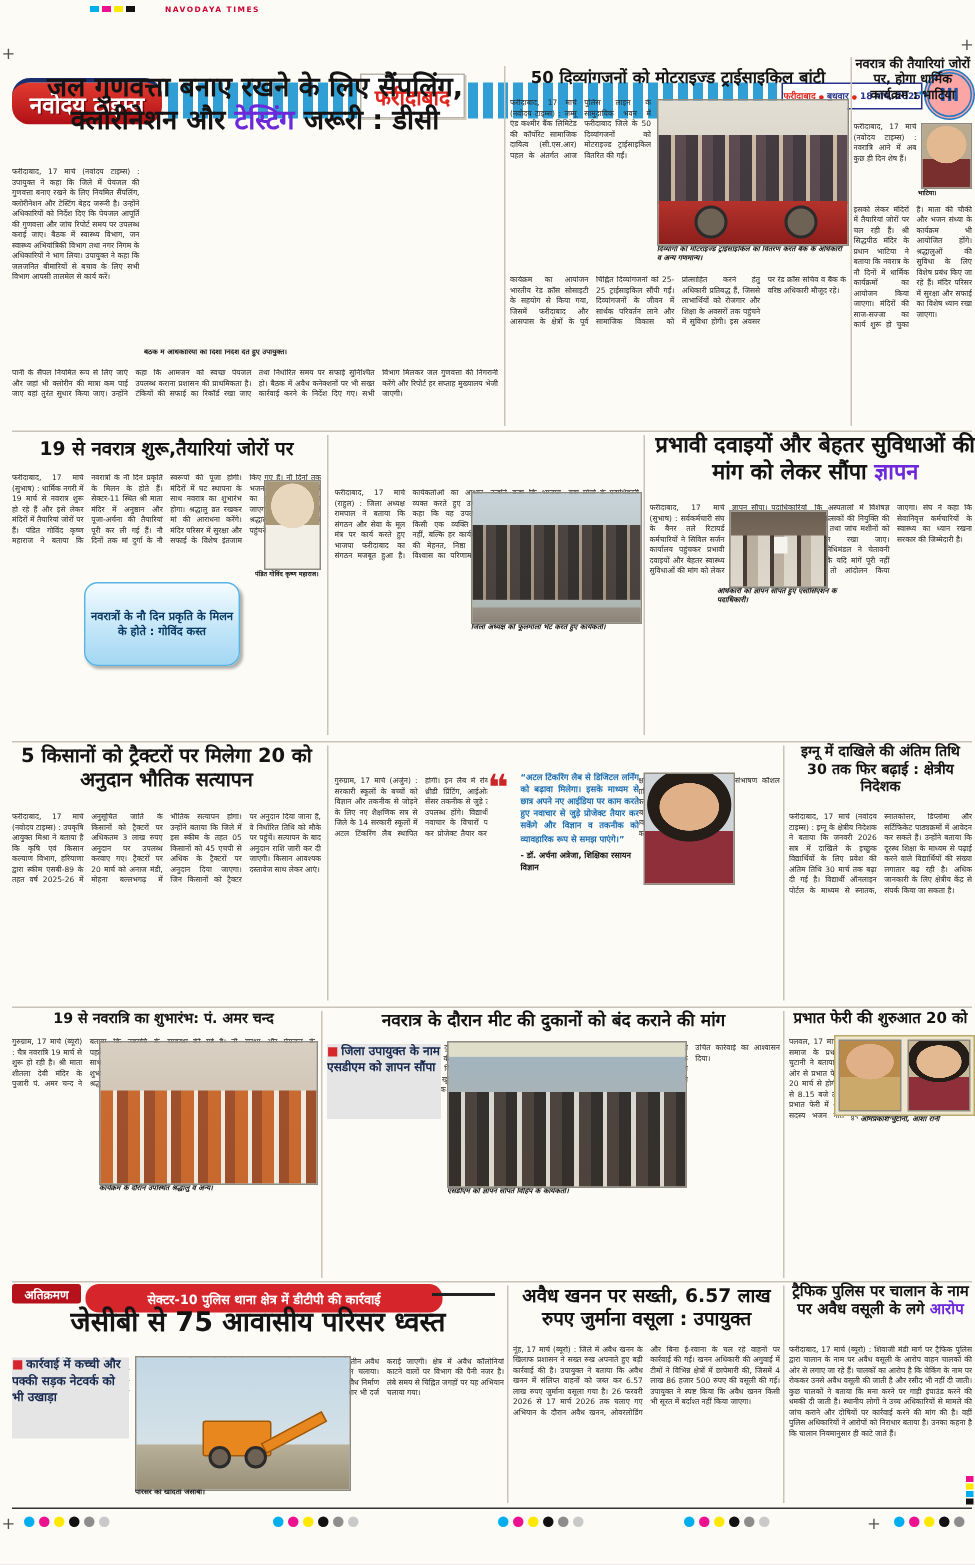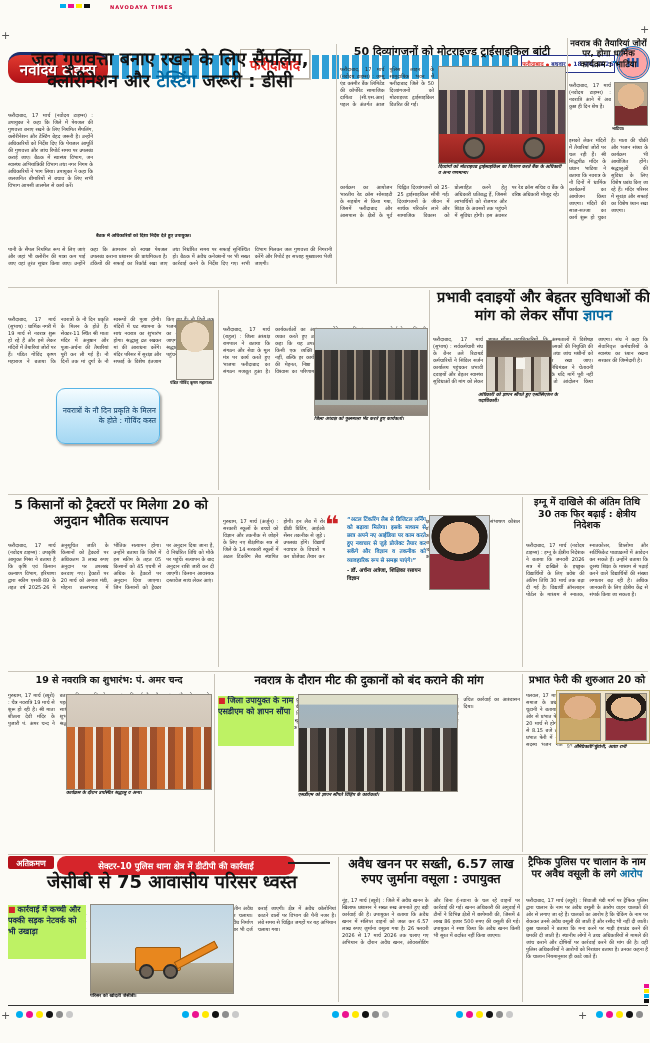--- a/index.html
+++ b/index.html
@@ -6,32 +6,32 @@
   .page{position:relative;width:650px;height:1043px;background:#fcfbf6;overflow:hidden;
         font-family:"DejaVu Sans","Liberation Sans",sans-serif;}
   .abs{position:absolute}
   .hl{position:absolute;font-weight:bold;color:#141414;text-align:center;line-height:1.22;}
   .bd{position:absolute;font-size:5px;line-height:1.4;text-align:justify;color:#262626;
       column-gap:5px;overflow:hidden;word-break:break-word}
   .cap{position:absolute;font-size:4.8px;font-weight:bold;color:#111;line-height:1.2;overflow:hidden}
   .ph{position:absolute;border:0.5px solid #8f8a80;overflow:hidden;background:#cfc9bd}
   .vr{position:absolute;width:1px;background:#c9c4b9}
   .hrule{position:absolute;height:1px;background:#c9c4b9}
-  .acc{color:#0369a1}
+  .acc{color:#6d28d9}
   .walltext{position:absolute;top:4px;width:100%;text-align:center;color:#f4f1ea;font-size:6.5px;
             letter-spacing:2px;font-weight:bold;text-shadow:0 0 2px #3a3027}
   .bluebox{position:absolute;background:linear-gradient(180deg,#f4fcff,#c3e6f8 55%,#a4d7f2);
            border:1.5px solid #57b4e6;border-radius:9px;box-shadow:1.5px 2px 2px rgba(0,0,0,.3);
-           color:#0a3a63;font-weight:normal;font-size:7.5px;text-align:right;display:flex;
+           color:#0a3a63;font-weight:bold;font-size:7.5px;text-align:center;display:flex;
            align-items:center;justify-content:center;padding:3px;line-height:1.35}
   .quote{position:absolute;background:#fcfbf6;overflow:hidden}
   .qmark{position:absolute;left:0;top:-4px;font-size:24px;color:#cc2427;font-weight:bold}
   .qtext{margin-left:22px;font-size:5.6px;line-height:1.45;color:#1b6eb0;font-weight:bold;text-align:justify}
   .qattr{margin-left:22px;font-size:5.4px;color:#111;font-weight:bold;margin-top:2px}
-  .subh{position:absolute;background:#bef264;font-size:8px;font-weight:bold;color:#17294e;line-height:1.35;overflow:hidden}
+  .subh{position:absolute;background:#e5e5e5;font-size:8px;font-weight:bold;color:#17294e;line-height:1.35;overflow:hidden}
   .sqb{color:#d6252b;margin-right:2px}
   .kchip{position:absolute;background:#b5121b;color:#fff;font-weight:bold;font-size:8px;
          display:flex;align-items:center;justify-content:center;border-radius:2px}
   .kpill{position:absolute;background:#d6252b;color:#fff;font-weight:bold;font-size:8.5px;
          display:flex;align-items:center;justify-content:center;border-radius:9px;padding:0 8px}
   .kdash{position:absolute;height:2px;background:#222}
   .logo{position:absolute;background:linear-gradient(180deg,#e23b30,#b01016);border-top:3px solid #1b2f6e;
         color:#fff;font-weight:bold;font-size:15px;display:flex;align-items:center;justify-content:center;
         text-shadow:1px 1px 0 #7a0a0e;border-radius:12px}
   .bars{position:absolute;height:24px;background:repeating-linear-gradient(90deg,#2f9fd6 0 7px,#fcfbf6 7px 10px)}
@@ -107,20 +107,21 @@
   <div class="vr" style="left:567px;top:38px;height:246px"></div>
 
   <div class="hl" style="left:569px;top:38px;width:79px;font-size:8.5px">नवरात्र की तैयारियां जोरों पर, होगा धार्मिक कार्यक्रम : भाटिया</div>
   <div class="bd" style="left:569px;top:82px;width:42px;height:54px;column-count:1">फरीदाबाद, 17 मार्च (नवोदय टाइम्स) : नवरात्रि आने में अब कुछ ही दिन शेष हैं।</div>
   <div class="pt" style="left:614px;top:82px;width:32px;height:42px;background:radial-gradient(ellipse 42% 30% at 50% 32%, #e3b991 0 98%, transparent 100%), linear-gradient(180deg,#b9a98f 0 55%, #7a2f2f 55% 100%)"></div>
   <div class="cap" style="left:612px;top:126px;width:36px;height:8px;font-size:4.2px">भाटिया।</div>
   <div class="bd" style="left:569px;top:137px;width:79px;height:147px;column-count:2">इसको लेकर मंदिरों में तैयारियां जोरों पर चल रही हैं। श्री सिद्धपीठ मंदिर के प्रधान भाटिया ने बताया कि नवरात्र के नौ दिनों में धार्मिक कार्यक्रमों का आयोजन किया जाएगा। मंदिरों की साज-सज्जा का कार्य शुरू हो चुका है। माता की चौकी और भजन संध्या के कार्यक्रम भी आयोजित होंगे। श्रद्धालुओं की सुविधा के लिए विशेष प्रबंध किए जा रहे हैं। मंदिर परिसर में सुरक्षा और सफाई का विशेष ध्यान रखा जाएगा।</div>
 
   <div class="hrule" style="left:8px;top:287px;width:640px"></div>
 
+  <div class="hl" style="left:8px;top:291px;width:206px;font-size:12.5px;white-space:nowrap">19 से नवरात्र शुरू,तैयारियां जोरों पर</div>
   <div class="bd" style="left:8px;top:316px;width:206px;height:174px;column-count:4">फरीदाबाद, 17 मार्च (सुभाष) : धार्मिक नगरी में 19 मार्च से नवरात्र शुरू हो रहे हैं और इसे लेकर मंदिरों में तैयारियां जोरों पर हैं। पंडित गोविंद कृष्ण महाराज ने बताया कि नवरात्रों के नौ दिन प्रकृति के मिलन के होते हैं। सेक्टर-11 स्थित श्री माता मंदिर में अनुष्ठान और पूजा-अर्चना की तैयारियां पूरी कर ली गई हैं। नौ दिनों तक मां दुर्गा के नौ स्वरूपों की पूजा होगी। मंदिरों में घट स्थापना के साथ नवरात्र का शुभारंभ होगा। श्रद्धालु व्रत रखकर मां की आराधना करेंगे। मंदिर परिसर में सुरक्षा और सफाई के विशेष इंतजाम किए गए हैं। नौ दिनों तक भजन-कीर्तन और भंडारे का आयोजन भी किया जाएगा। समिति ने श्रद्धालुओं से समय पर पहुंचने की अपील की है।</div>
   <div class="pt" style="left:176px;top:320px;width:36px;height:58px;background:radial-gradient(ellipse 40% 26% at 50% 28%, #e8d6bd 0 98%, transparent 100%), linear-gradient(180deg,#a89878 0 50%, #f2efe6 50% 100%)"></div>
   <div class="cap" style="left:170px;top:380px;width:46px;height:10px;font-size:4.2px">पंडित गोविंद कृष्ण महाराज।</div>
   <div class="bluebox" style="left:56px;top:388px;width:96px;height:48px">नवरात्रों के नौ दिन प्रकृति के मिलन के होते : गोविंद कस्त</div>
   <div class="vr" style="left:218px;top:290px;height:200px"></div>
 
   <div class="bd" style="left:223px;top:326px;width:203px;height:164px;column-count:4">फरीदाबाद, 17 मार्च (राहुल) : जिला अध्यक्ष रामपाल ने बताया कि संगठन और सेवा के मूल मंत्र पर कार्य करते हुए भाजपा फरीदाबाद का संगठन मजबूत हुआ है। कार्यकर्ताओं का आभार व्यक्त करते हुए उन्होंने कहा कि यह उपलब्धि किसी एक व्यक्ति की नहीं, बल्कि हर कार्यकर्ता की मेहनत, निष्ठा और विश्वास का परिणाम है। उन्होंने कहा कि भाजपा का प्रत्येक कार्यकर्ता संगठन की रीढ़ है, जिसके समर्पण से संगठन निरंतर आगे बढ़ रहा है। इस अवसर पर जिला उपाध्यक्ष, मंडल अध्यक्ष, युवा मोर्चा के पदाधिकारी और अनेक कार्यकर्ता मौजूद रहे। सभी ने संगठन को और मजबूत करने का संकल्प लिया।</div>
   <div class="ph" style="left:314px;top:328px;width:112px;height:86px;background:linear-gradient(180deg,#9a9186,#8b8278) 0 100%/100% 12% no-repeat, repeating-linear-gradient(90deg, rgba(30,25,22,.85) 0 7px, rgba(150,120,90,.6) 7px 9px, rgba(55,45,40,.85) 9px 16px) 0 58%/100% 58% no-repeat, linear-gradient(180deg,#c8d4da,#aab2ac)"></div>
   <div class="cap" style="left:314px;top:416px;width:112px;height:16px;font-style:italic">जिला अध्यक्ष को फूलमाला भेंट करते हुए कार्यकर्ता।</div>
   <div class="vr" style="left:429px;top:290px;height:200px"></div>

